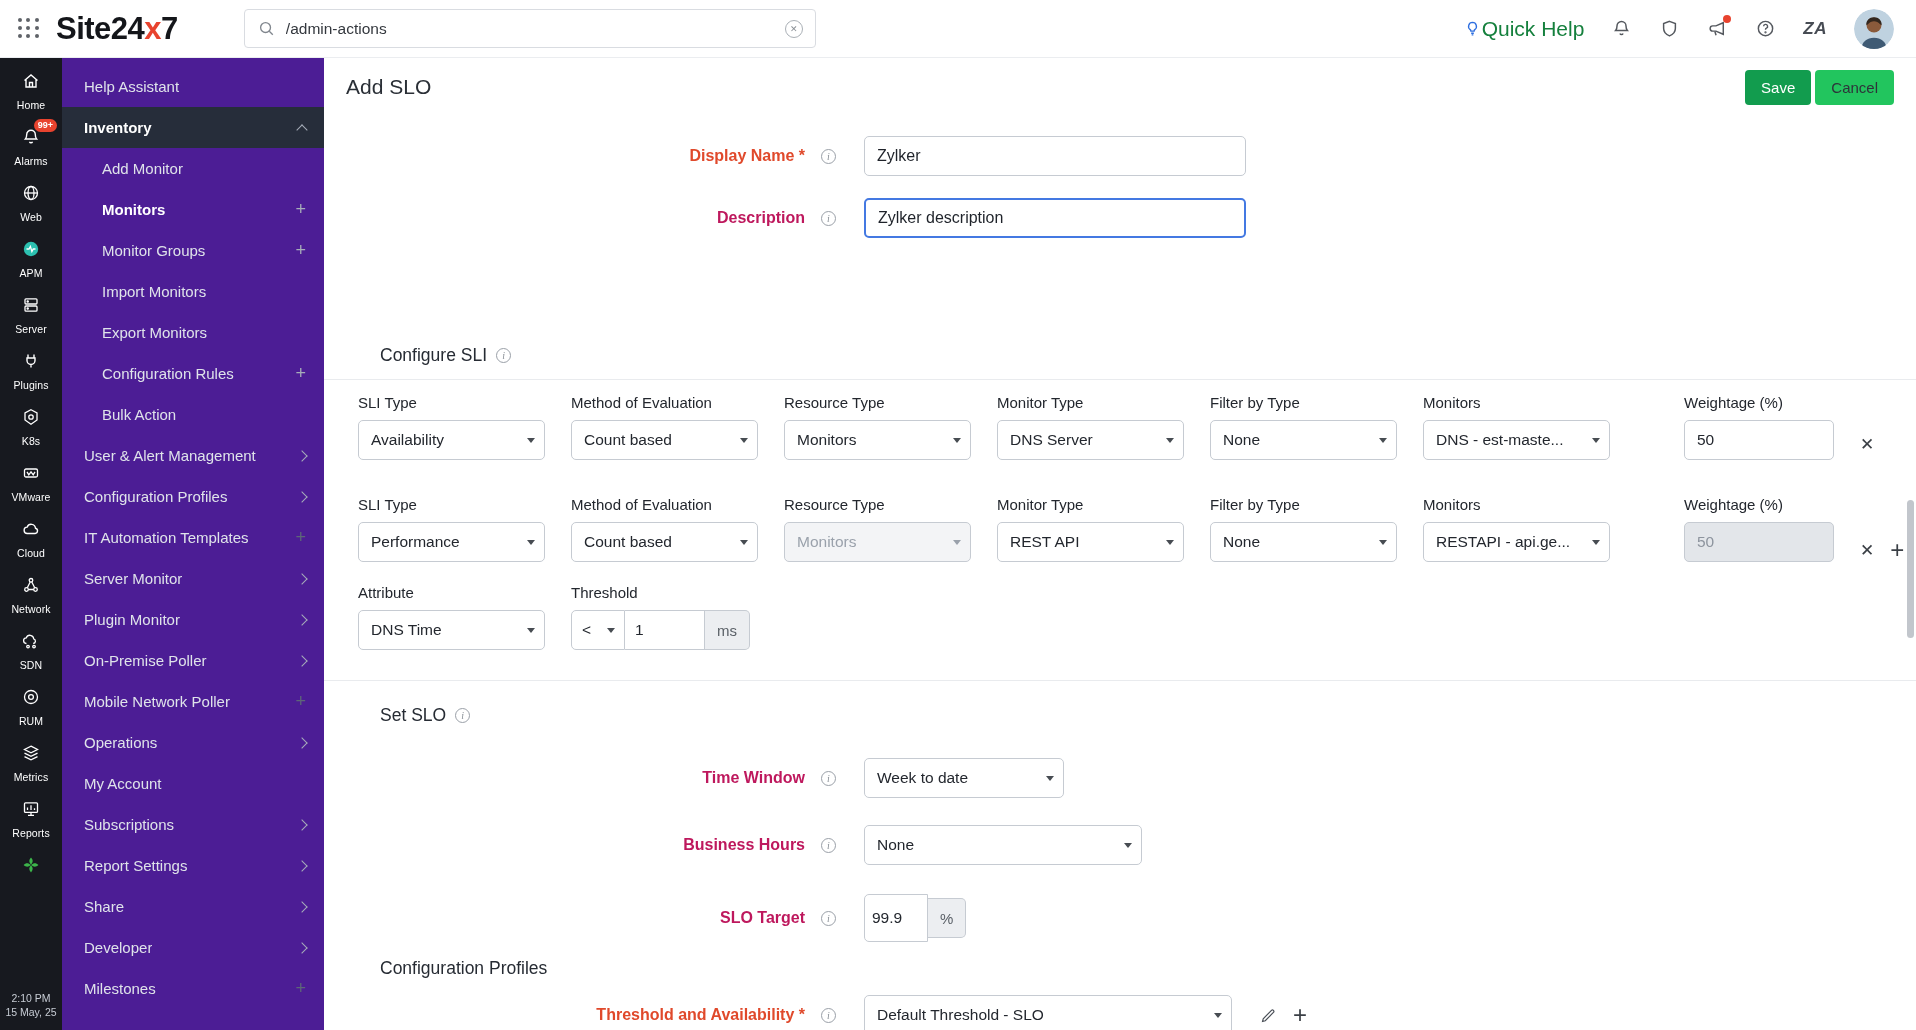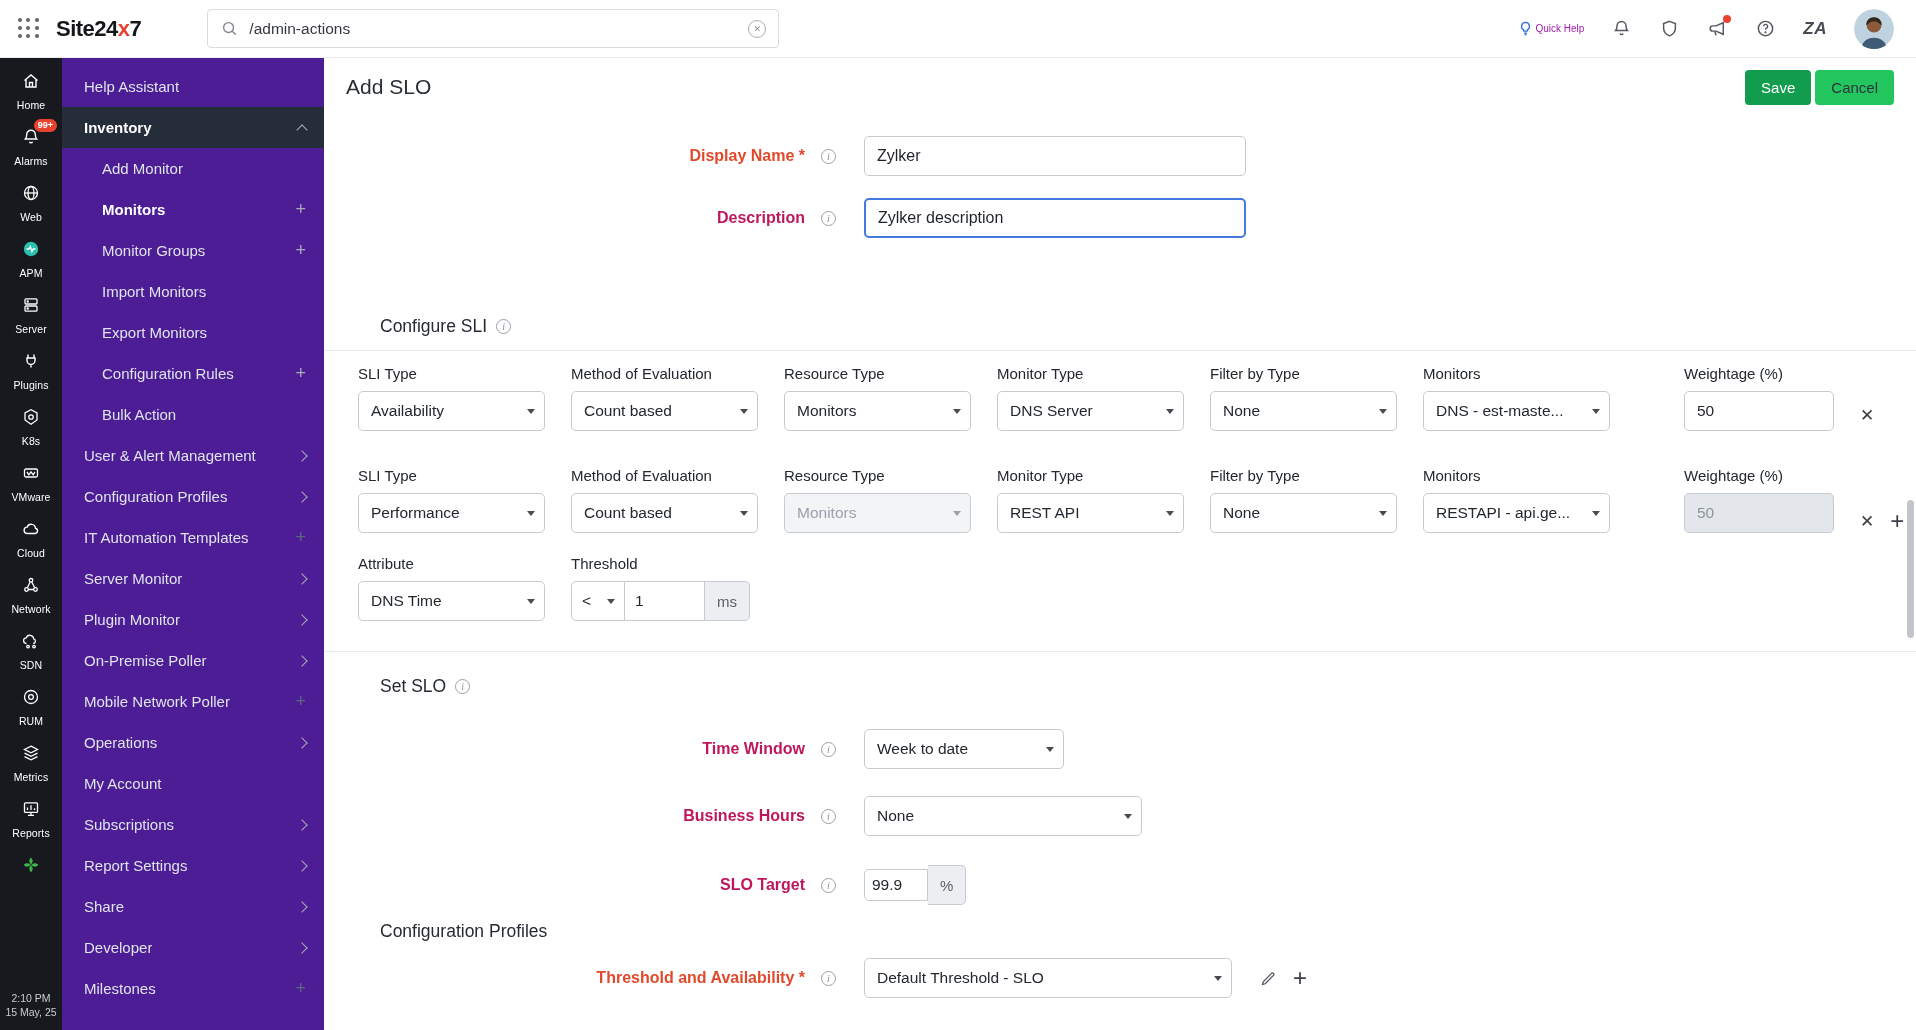--- a/index.html
+++ b/index.html
@@ -4,28 +4,28 @@
 <style>
   *{box-sizing:border-box;margin:0;padding:0}
   html,body{width:1916px;height:1030px;overflow:hidden}
   body{font-family:"Liberation Sans",sans-serif;background:#fff;color:#23272e}
   .app{display:flex;flex-direction:column;width:100%;height:100%;position:relative}
 
   
   .topbar{height:58px;min-height:58px;background:#fff;border-bottom:1px solid #ebedf0;display:flex;align-items:center;padding:0 22px 0 14px;z-index:5}
   .apps-grid{width:22px;height:22px;display:grid;grid-template-columns:repeat(3,1fr);gap:3px;margin:0 16px 0 4px;cursor:pointer}
   .apps-grid i{width:4px;height:4px;border-radius:50%;background:#5f6368}
-  .logo{font-size:22px;font-weight:bold;color:#14161a;letter-spacing:-.5px;display:flex;align-items:center;cursor:pointer}
+  .logo{font-size:31px;font-weight:bold;color:#14161a;letter-spacing:-.5px;display:flex;align-items:center;cursor:pointer}
   .logo .lx{color:#e8432e}
   .search-box{margin-left:66px;width:572px;height:39px;border:1px solid #d9dce1;border-radius:4px;display:flex;align-items:center;padding:0 12px;gap:10px;background:#fff}
   .search-box input{flex:1;border:none;outline:none;font-size:15.5px;color:#34383e;font-family:inherit;background:transparent}
   .clear{width:18px;height:18px;border:1px solid #aab0b6;border-radius:50%;display:flex;align-items:center;justify-content:center;color:#8a9096;font-size:9px;cursor:pointer;flex:none}
   .clear::after{content:"✕"}
   .topbar-right{margin-left:auto;display:flex;align-items:center;gap:27px}
-  .quick-help{display:flex;align-items:center;gap:0;color:#a21caf;font-size:10px;cursor:pointer;white-space:nowrap}
+  .quick-help{display:flex;align-items:center;gap:0;color:#15803d;font-size:21px;cursor:pointer;white-space:nowrap}
   .tb-ico{position:relative;display:flex;align-items:center;cursor:pointer}
   .dot{position:absolute;top:-3px;right:-3px;width:8px;height:8px;background:#e8432e;border-radius:50%}
   .zia{font-weight:bold;font-size:17px;color:#474c54;letter-spacing:.5px;font-style:italic;cursor:pointer}
   .avatar{width:40px;height:40px;border-radius:50%;overflow:hidden;display:flex;cursor:pointer}
 
   
   .body{flex:1;display:flex;min-height:0}
 
   
   .rail{width:62px;background:#17191f;display:flex;flex-direction:column;align-items:center;padding-top:4px;flex:none}
@@ -85,21 +85,21 @@
   .row-actions{margin-left:auto;width:76px;display:flex;gap:16px;align-items:center;padding-top:42px;flex:none}
   .x-ico{cursor:pointer;line-height:1}
   .x-ico::after{content:"✕";font-size:17px;color:#3a3f45}
   .plus-ico{cursor:pointer;line-height:1}
   .plus-ico::after{content:"+";font-size:24px;color:#3a3f45}
 
   .threshold-group{display:flex;height:40px;align-items:stretch}
   .op-select{width:54px;border:1px solid #c6cbd2;border-radius:5px 0 0 5px;display:flex;align-items:center;padding:0 20px 0 10px;position:relative;background:#fff;font-size:15.5px;cursor:pointer}
   .thr-input{width:80px;border:1px solid #c6cbd2;border-left:none;font-size:15.5px;padding:0 10px;font-family:inherit;outline:none;color:#23272e}
   .unit-box{background:#eceef1;border:1px solid #c6cbd2;border-left:none;border-radius:0 5px 5px 0;display:flex;align-items:center;justify-content:center;font-size:15px;color:#5b6168;padding:0 12px}
-  .slo-input{width:64px;height:32px;border:1px solid #c6cbd2;border-radius:5px 0 0 5px;font-size:15.5px;padding:0 7px;font-family:inherit;outline:none;color:#23272e}
+  .slo-input{width:64px;height:48px;border:1px solid #c6cbd2;border-radius:5px 0 0 5px;font-size:15.5px;padding:0 7px;font-family:inherit;outline:none;color:#23272e}
   .icon-btn{cursor:pointer;display:flex;align-items:center}
   .ml28{margin-left:28px}.ml16{margin-left:16px}
 
   .scroll-thumb{position:absolute;right:2px;top:500px;width:7px;height:138px;background:#c2c6cc;border-radius:4px;cursor:pointer;z-index:9}
 </style>
 </head>
 <body>
 
 <div class="app">
 
@@ -427,21 +427,21 @@
         <div class="field-row" style="margin-top:22px">
           <div class="label-cell">
             <span class="flabel">Description</span>
             <span class="info"></span>
           </div>
           <div class="control-cell">
             <input class="text-input focused" autofocus="" value="Zylker description" style="">
           </div>
         </div>
 
-        <div class="section-head" style="margin-top:78px">
+        <div class="section-head" style="margin-top:107px">
           <span>Configure SLI</span>
           <span class="info"></span>
         </div>
         <div class="rule"></div>
 
         <div class="sli-row">
           <div class="sli-col">
               <span class="col-head">SLI Type</span>
             <div class="select w187">
                 <span class="sel-val">Availability</span>

